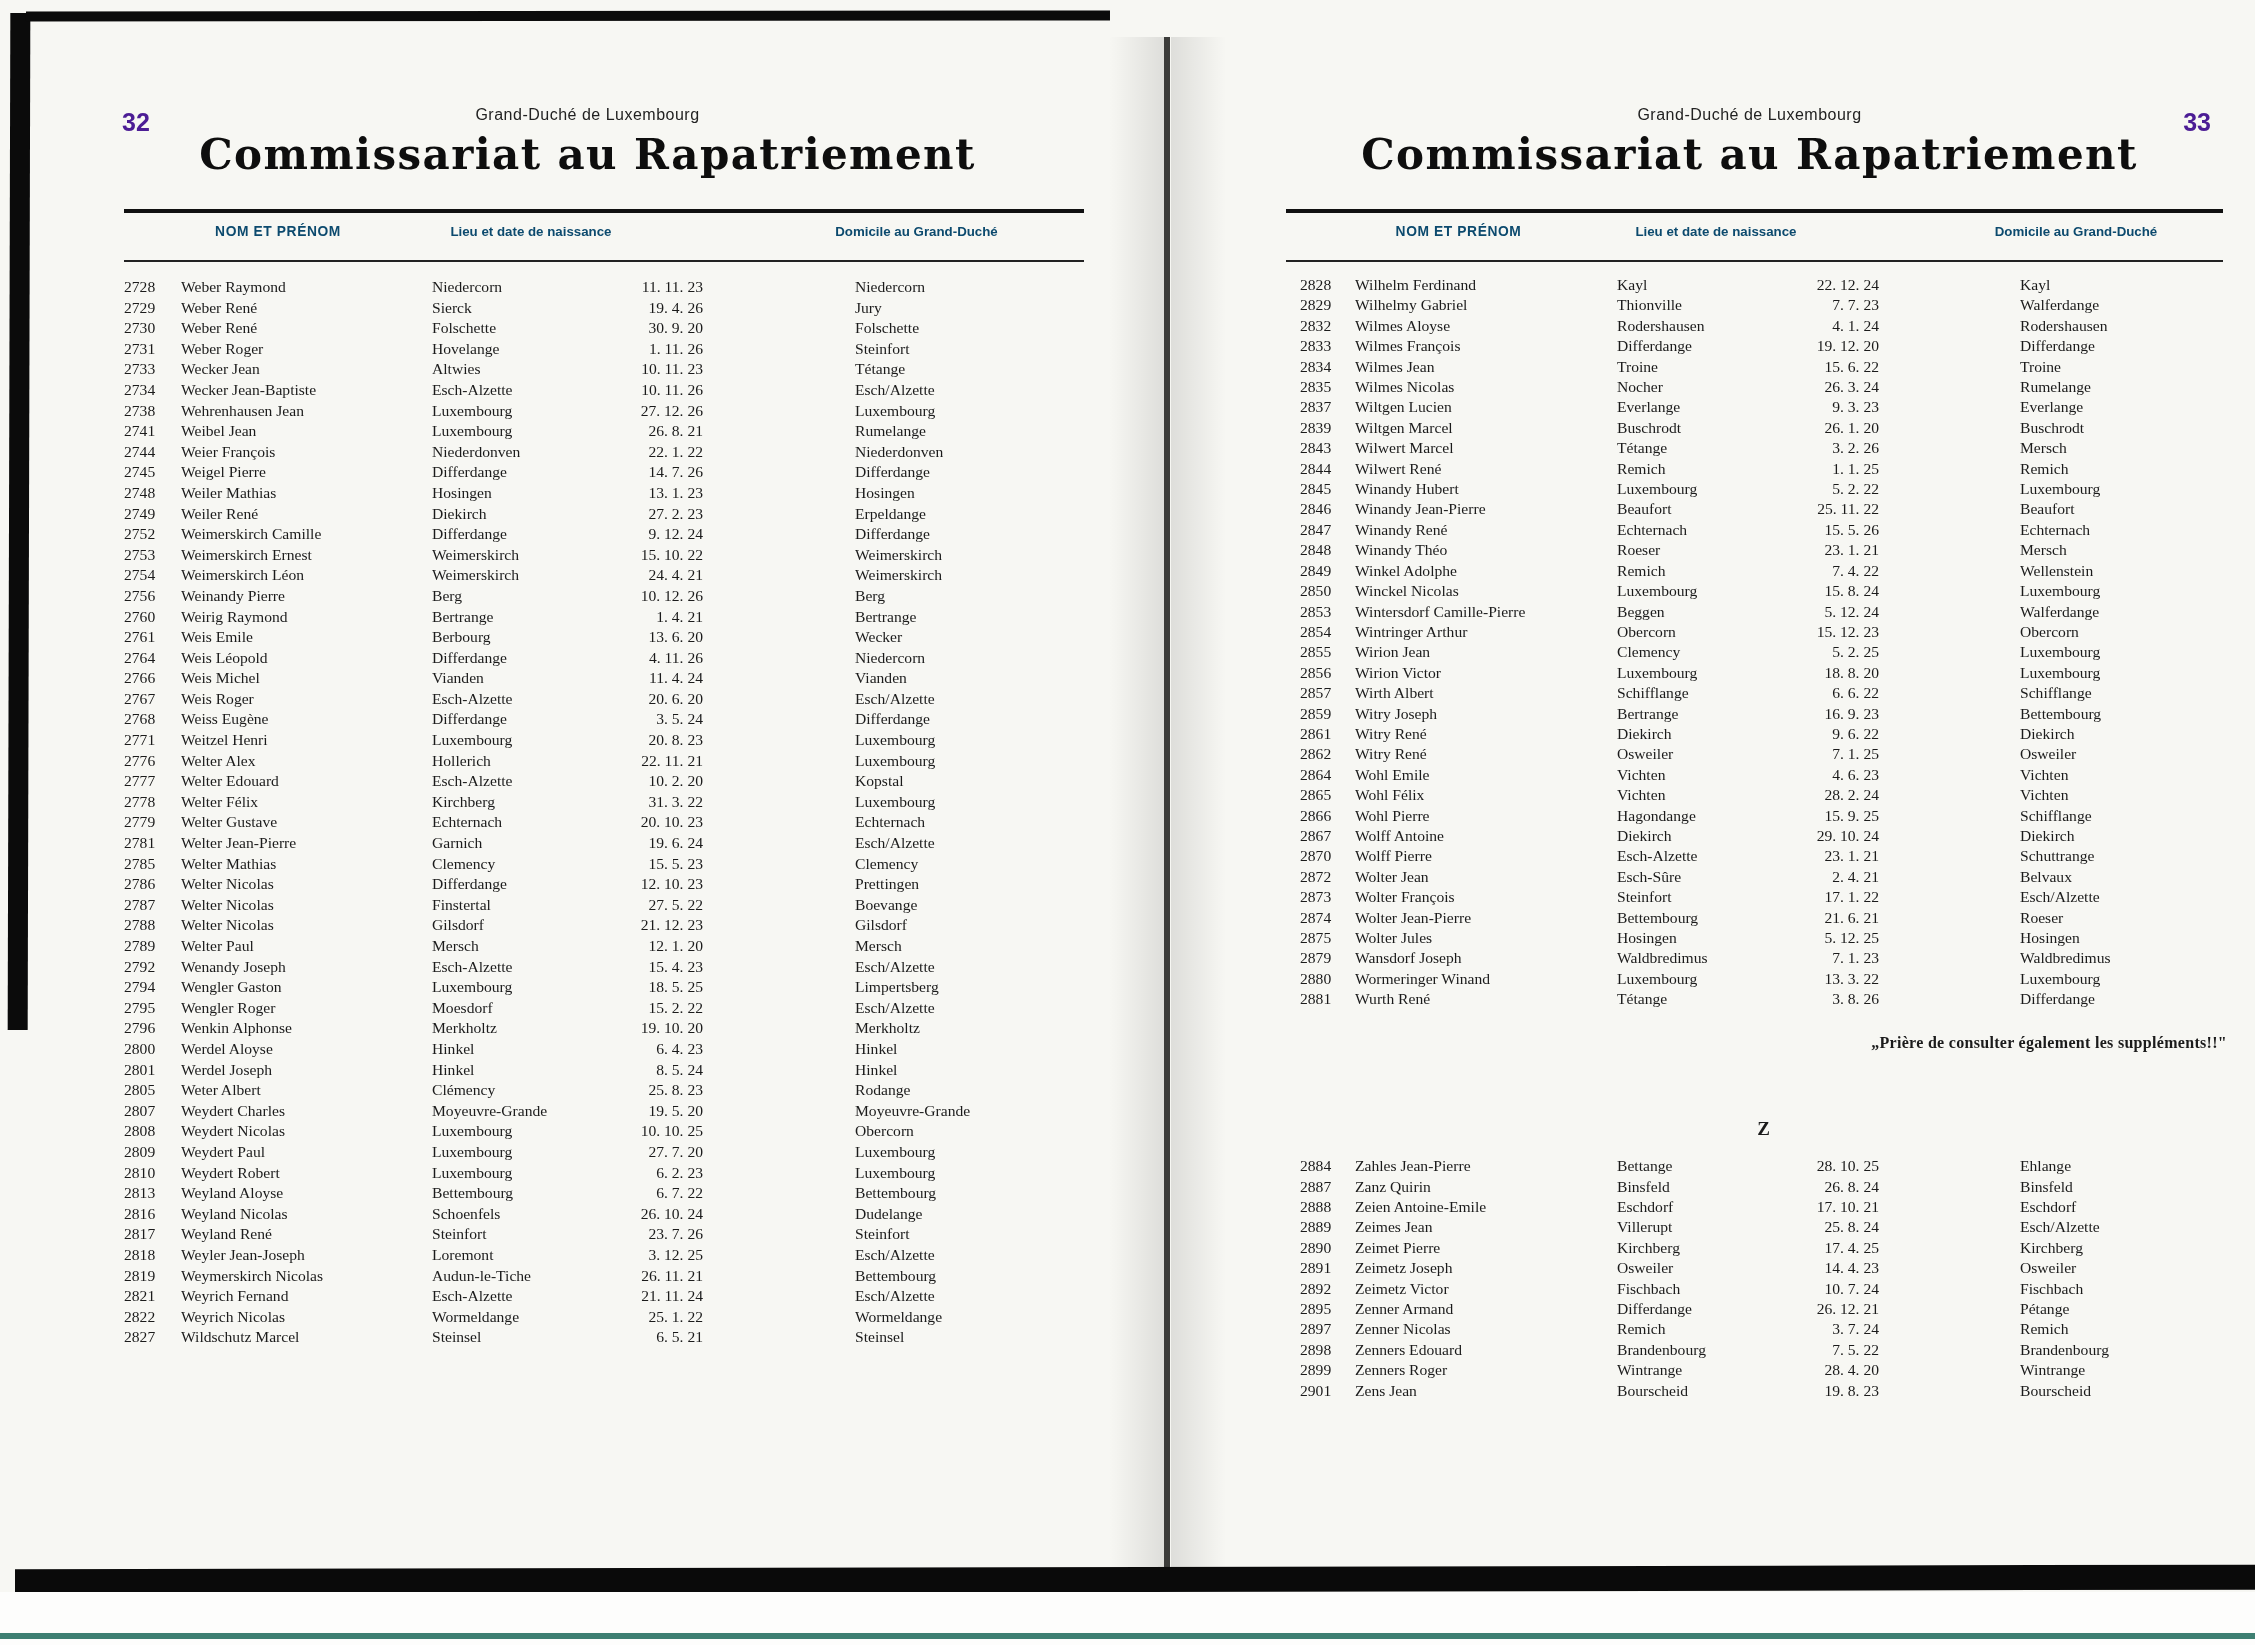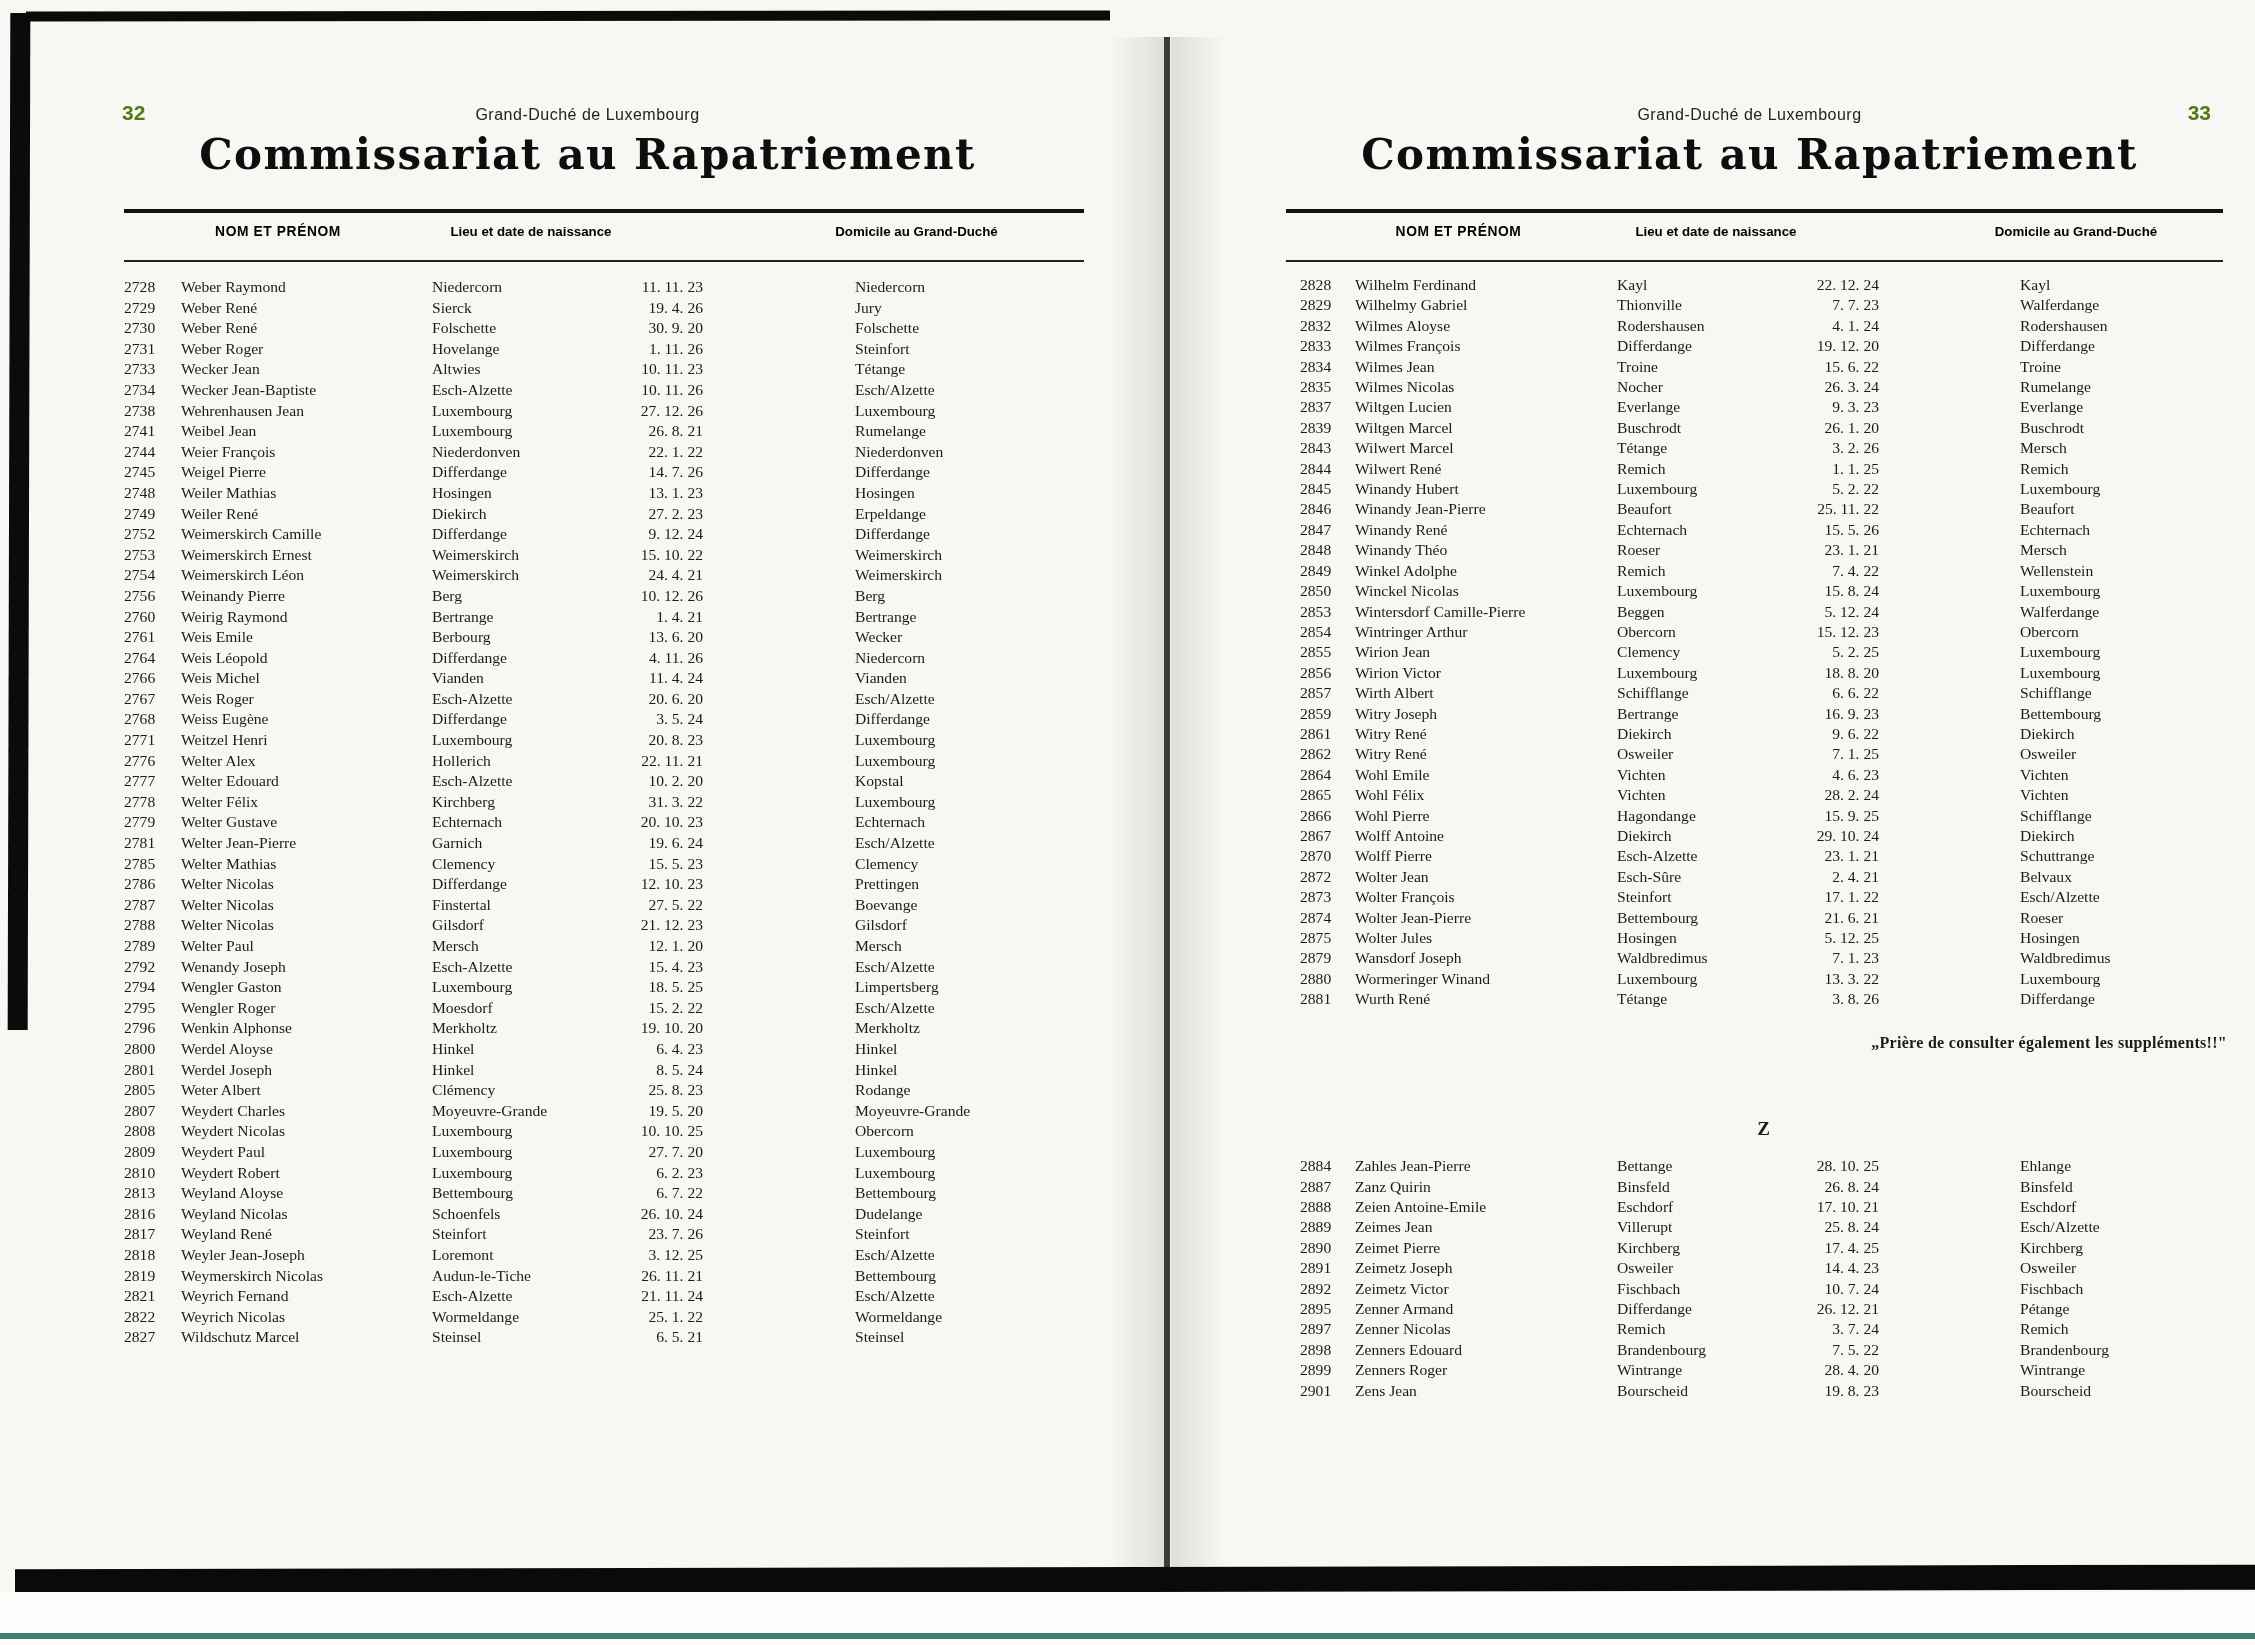--- a/index.html
+++ b/index.html
@@ -15,34 +15,34 @@
   .spine{position:absolute;left:1164px;top:37px;width:6.4px;height:1543px;background:#3c3c3a;}
   .spine-shade-l{position:absolute;left:1109px;top:37px;width:55px;height:1543px;background:linear-gradient(to right,rgba(0,0,0,0),rgba(0,0,0,.10));}
   .spine-shade-r{position:absolute;left:1171px;top:37px;width:55px;height:1543px;background:linear-gradient(to left,rgba(0,0,0,0),rgba(0,0,0,.10));}
   .bottom-bar{position:absolute;left:14.7px;top:1567px;width:2241px;height:25px;background:#0a0a0a;transform:rotate(-.12deg);}
   .bottom-white{position:absolute;left:0;top:1592px;width:2255px;height:53px;background:#fdfdfc;}
   .bottom-accent{position:absolute;left:0;top:1633px;width:2255px;height:5.5px;}
   
   .page{position:absolute;top:51px;height:1524px;}
   #left-page{left:41px;width:1120px;}
   #right-page{left:1185px;width:1065px;}
-  .page-number{position:absolute;top:50px;font-family:"Liberation Sans",sans-serif;font-size:21px;font-weight:600;color:#4d7c0f;}
+  .page-number{position:absolute;top:57px;font-family:"Liberation Sans",sans-serif;font-size:25px;font-weight:600;color:#4c1d95;}
   #left-page .page-number{left:81px;}
   #right-page .page-number{right:39px;}
   .head-center{position:absolute;text-align:center;}
   #left-page .head-center{left:0;width:1093px;}
   #right-page .head-center{left:32px;width:1065px;}
   .small-header{top:55px;font-family:"Liberation Sans",sans-serif;font-size:16px;color:#222;letter-spacing:0.5px;}
   .main-title{top:79px;font-family:"DejaVu Serif","Liberation Serif",serif;font-size:42px;font-weight:800;letter-spacing:1.4px;color:#0e0e0e;text-align:center;}
   .rule-thick{position:absolute;top:158px;height:4.1px;background:#111;}
   .rule-thin{position:absolute;top:209px;height:1.8px;background:#222;}
   #left-page .rule-thick,#left-page .rule-thin{left:83px;width:960px;}
   #right-page .rule-thick,#right-page .rule-thin{left:101px;width:937px;}
   
-  .t-head{position:absolute;top:173px;display:grid;font-family:"Liberation Sans",sans-serif;color:#000000;}
+  .t-head{position:absolute;top:173px;display:grid;font-family:"Liberation Sans",sans-serif;color:#0c4a6e;}
   #left-page .t-head{left:83px;width:960px;grid-template-columns:57px 251px 161px 110px 1fr;}
   #right-page .t-head{left:115px;width:927px;grid-template-columns:55px 262px 161px 101px 1fr;}
   .h-name{grid-column:1/3;text-align:center;font-size:13.8px;font-weight:700;letter-spacing:0.6px;}
   .h-birth{grid-column:3/5;font-size:13.3px;font-weight:600;padding-left:18.4px;}
   .h-dom{grid-column:5;text-align:center;font-size:13.3px;font-weight:600;padding-left:46px;}
   .t-body{position:absolute;}
   #left-page .t-body{left:83px;top:226px;width:960px;}
   #right-page .t-body{left:115px;top:224px;width:927px;}
   .t-row{display:grid;line-height:20.6px;font-size:15.6px;}
   #left-page .t-row{grid-template-columns:57px 251px 161px 110px 1fr;}

